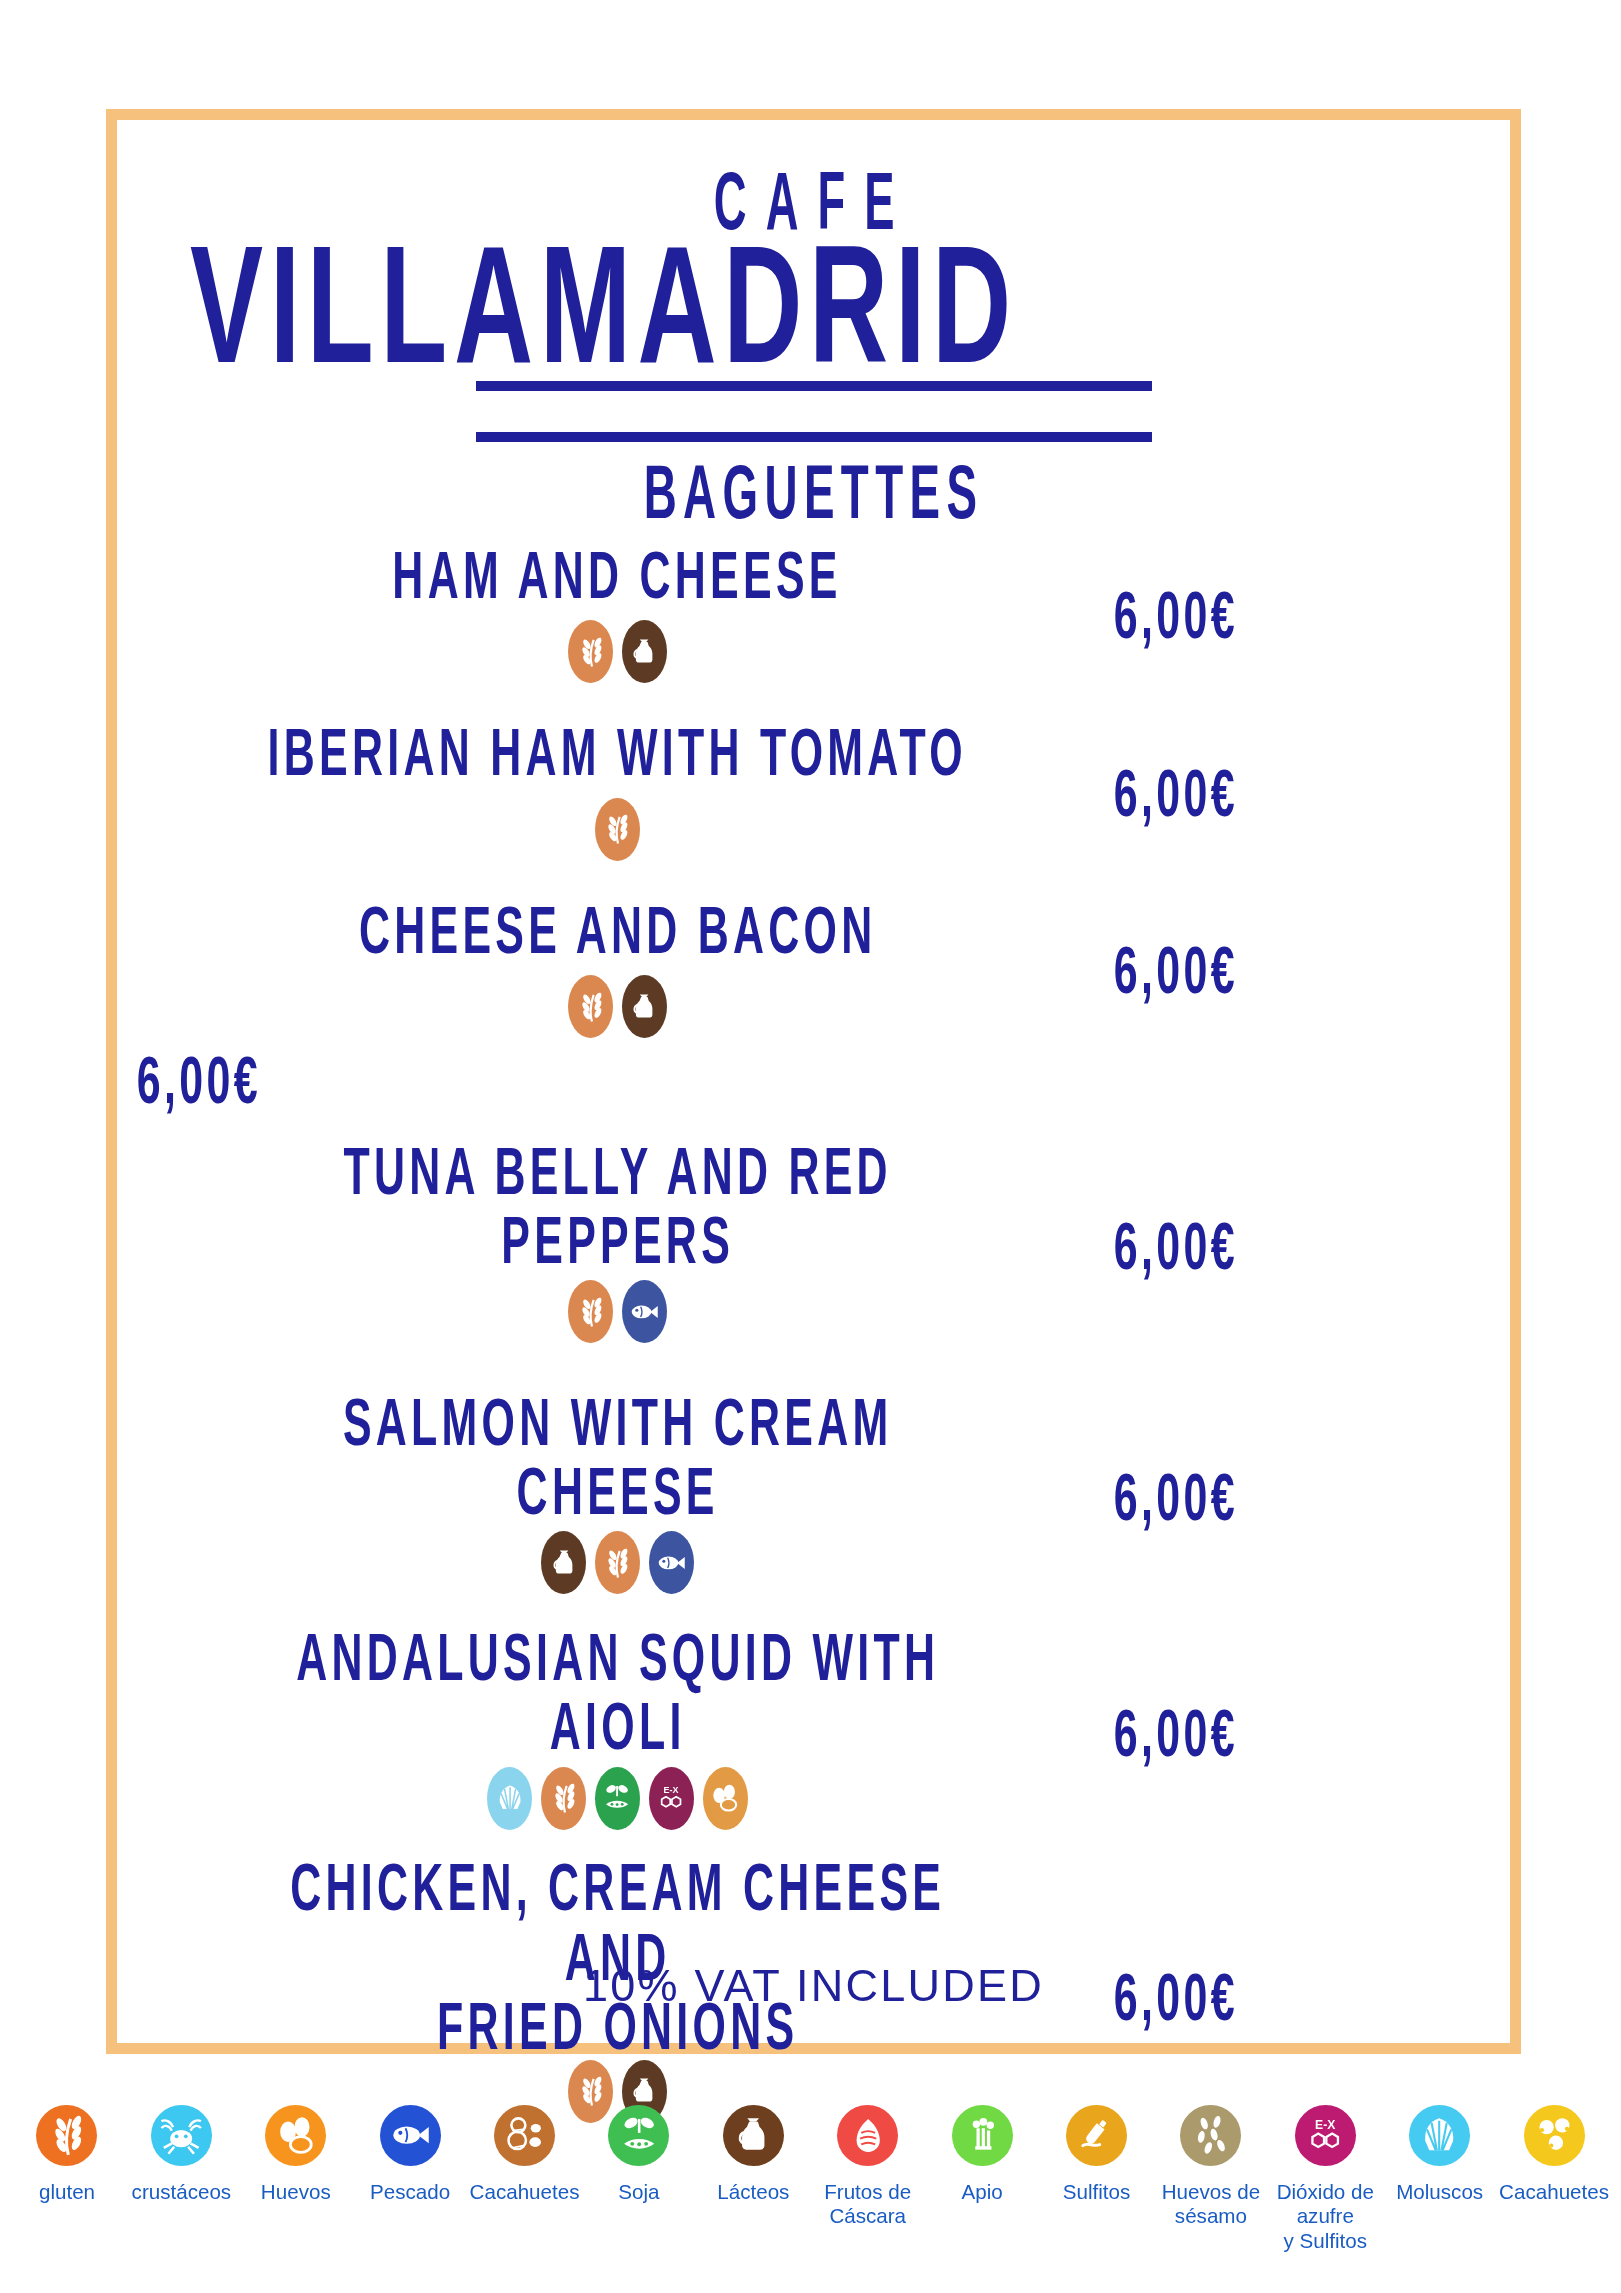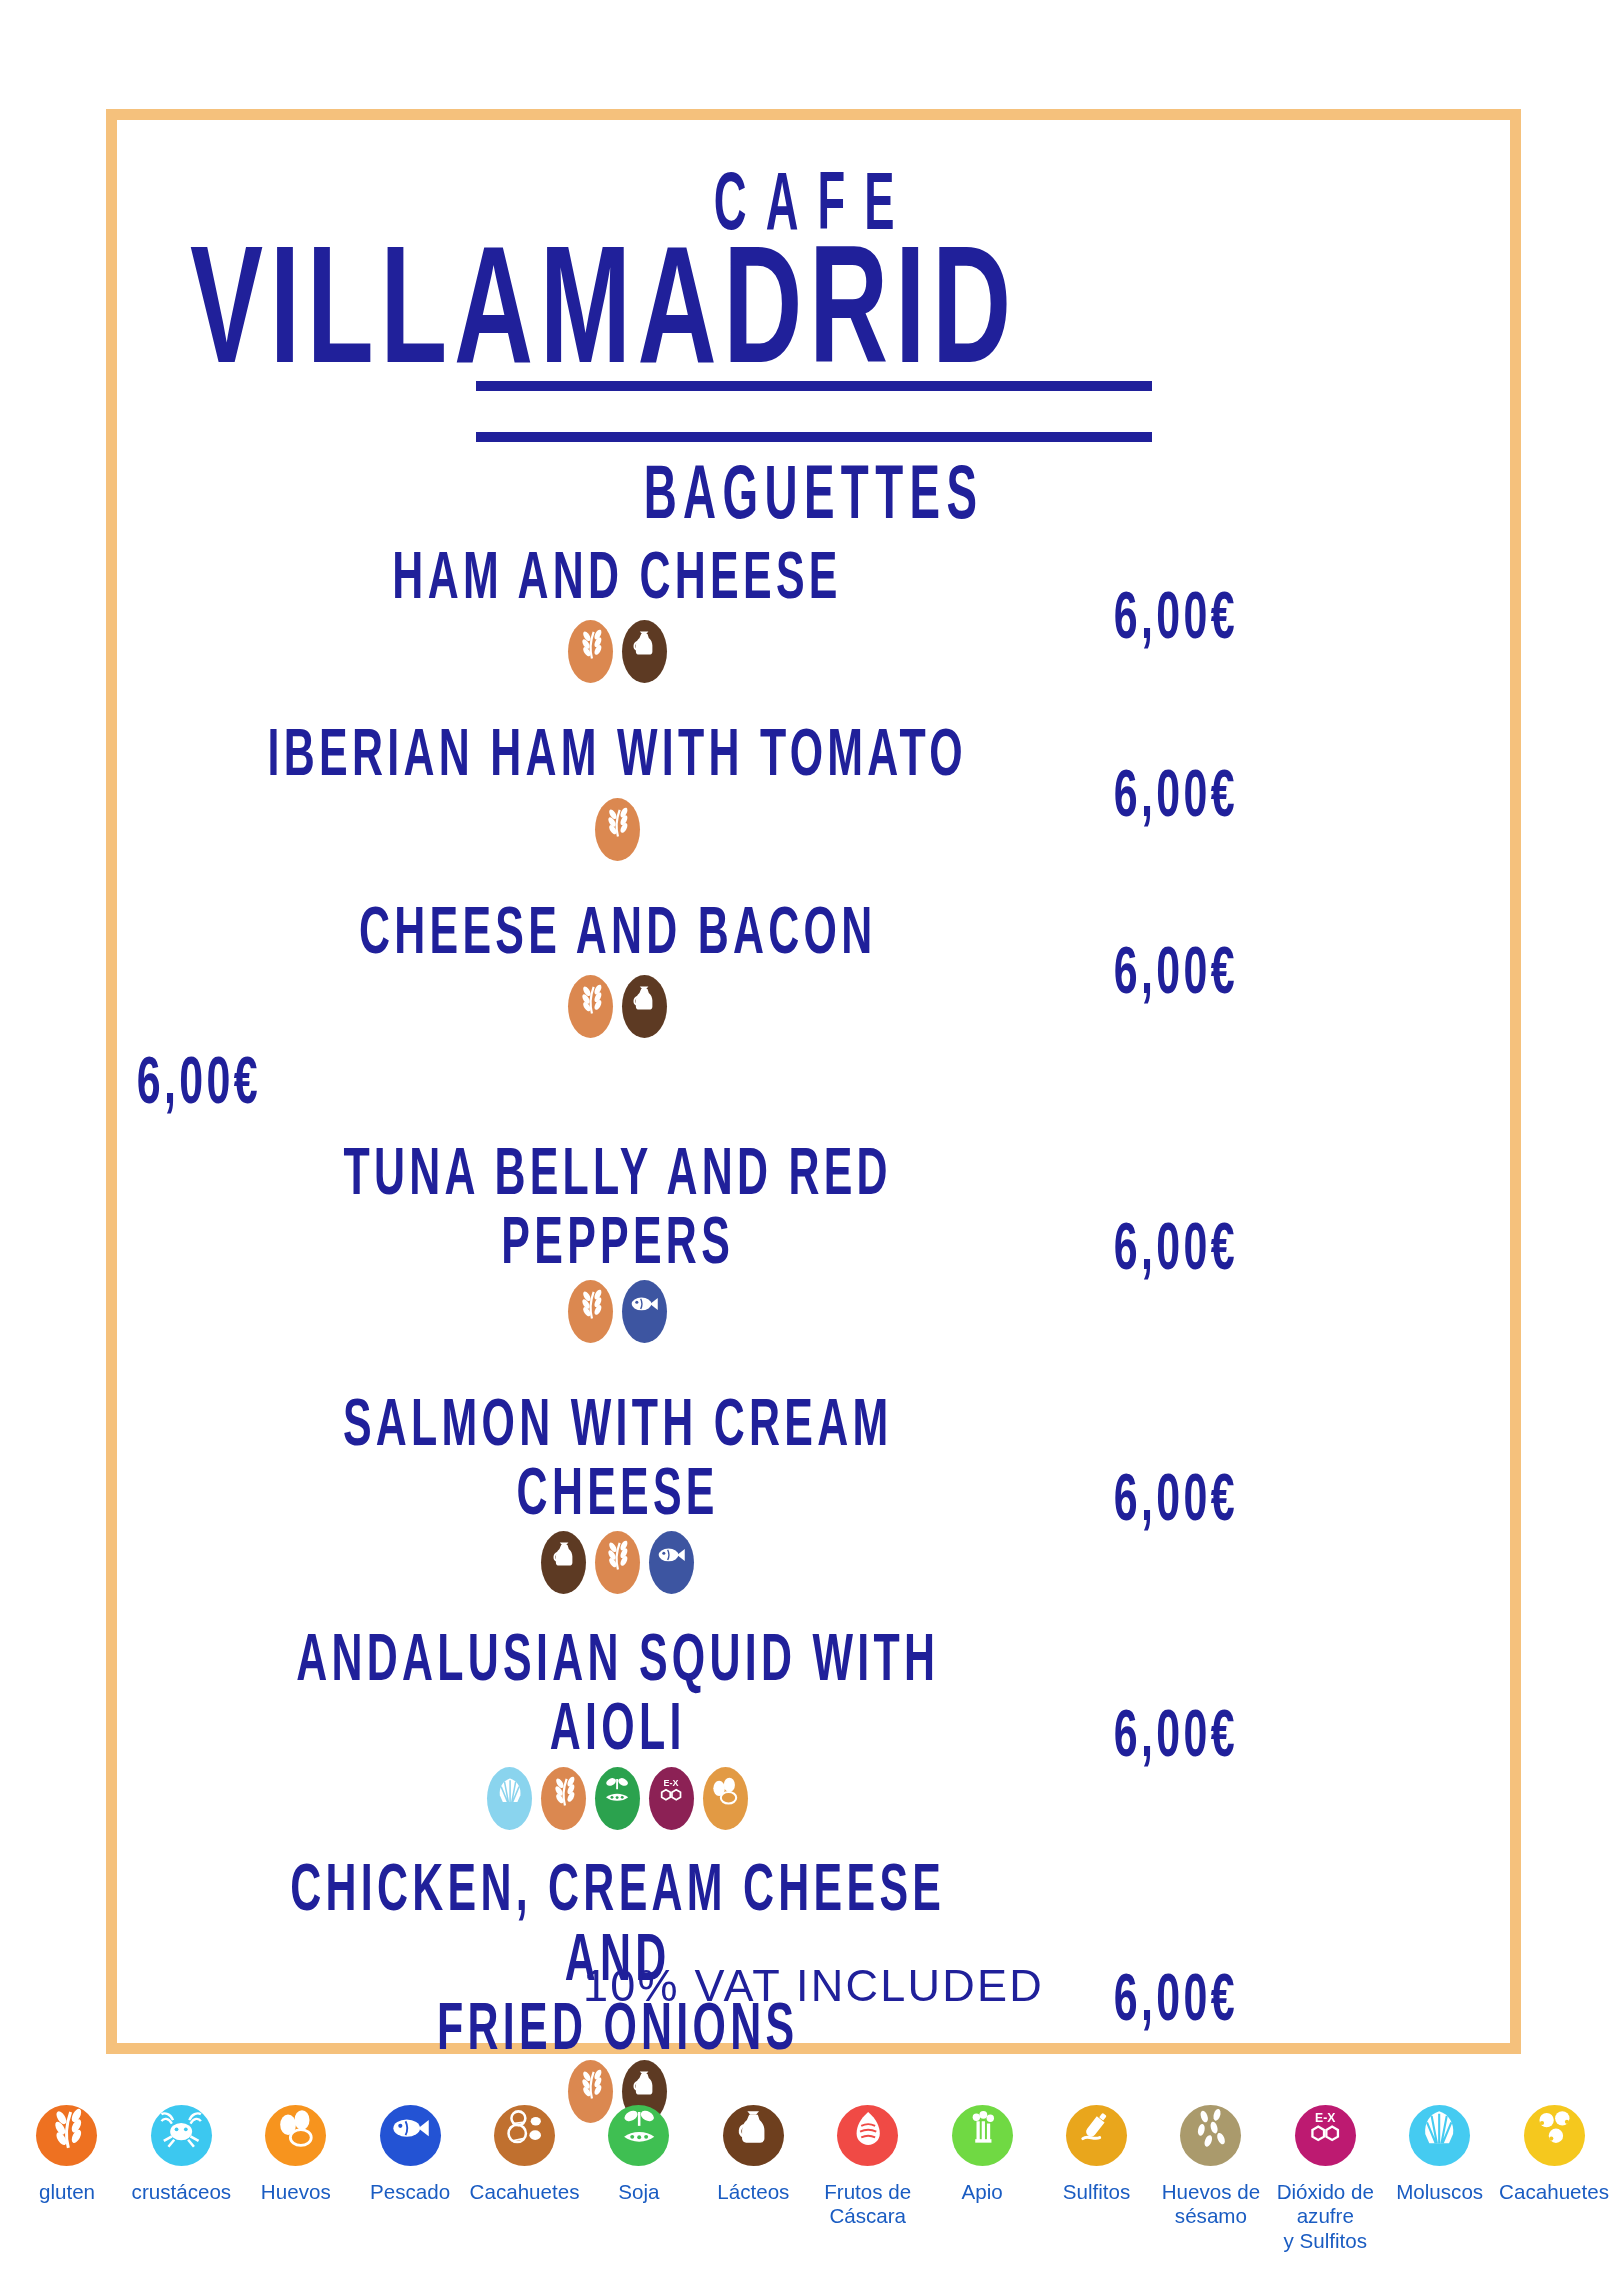--- a/index.html
+++ b/index.html
@@ -25,21 +25,21 @@
   .menu{position:absolute;top:427px;left:11.8px;right:11.8px;}
   .menu-row{display:grid;grid-template-columns:1fr 392px;align-items:center;margin-bottom:41px;}
   .menu-row:nth-child(3){margin-bottom:9.8px;}
   .menu-row:nth-child(4){margin-bottom:37px;}
   .menu-row:nth-child(5){margin-bottom:57px;}
   .cell-left{text-align:center;}
   .item-name{font-size:55px;letter-spacing:.10em;transform:scale(.78,1.2);line-height:1.05;}
   .price{font-size:55px;letter-spacing:.08em;transform:scale(.78,1.2);transform-origin:left center;padding-left:9.8px;}
   .icons{display:flex;justify-content:center;gap:8.8px;margin-top:15.7px;}
   .menu .disc{width:45px;height:63px;}
-  .disc{border-radius:50%;display:inline-flex;align-items:flex-start;justify-content:center;flex:0 0 auto;}
+  .disc{border-radius:50%;display:inline-flex;align-items:center;justify-content:center;flex:0 0 auto;}
   .disc svg{width:76%;height:76%;display:block;}
   .vat{position:absolute;bottom:31px;left:0;right:0;text-align:center;
        font-size:45px;letter-spacing:.05em;color:var(--navy);font-weight:400;}
   .legend{position:absolute;left:0;right:0;top:2105px;display:flex;justify-content:space-around;
           align-items:flex-start;padding:0 9.8px;}
   .legend-cell{width:118px;text-align:center;}
   .legend .disc{width:61px;height:61px;margin:0 auto;}
   .legend-label{margin-top:13.7px;font-size:20.6px;line-height:1.2;color:var(--label-blue);white-space:pre-line;}
 </style>
 </head>

